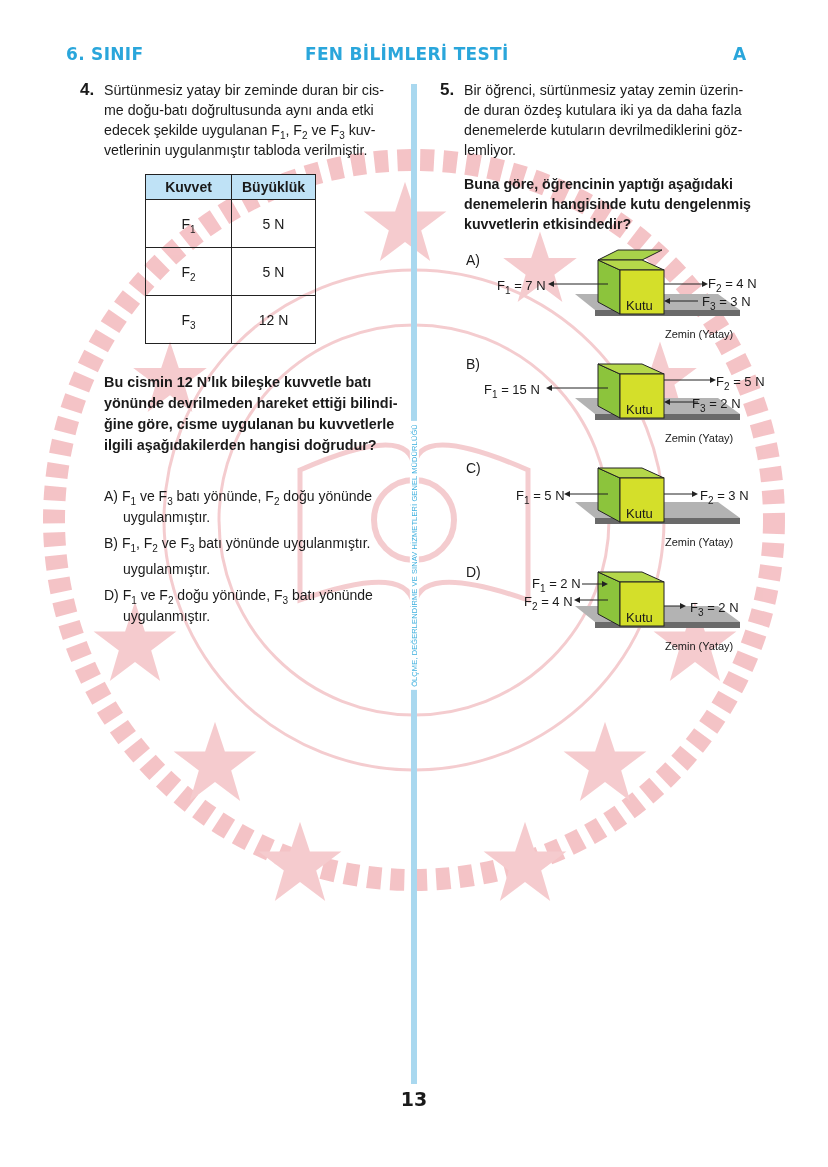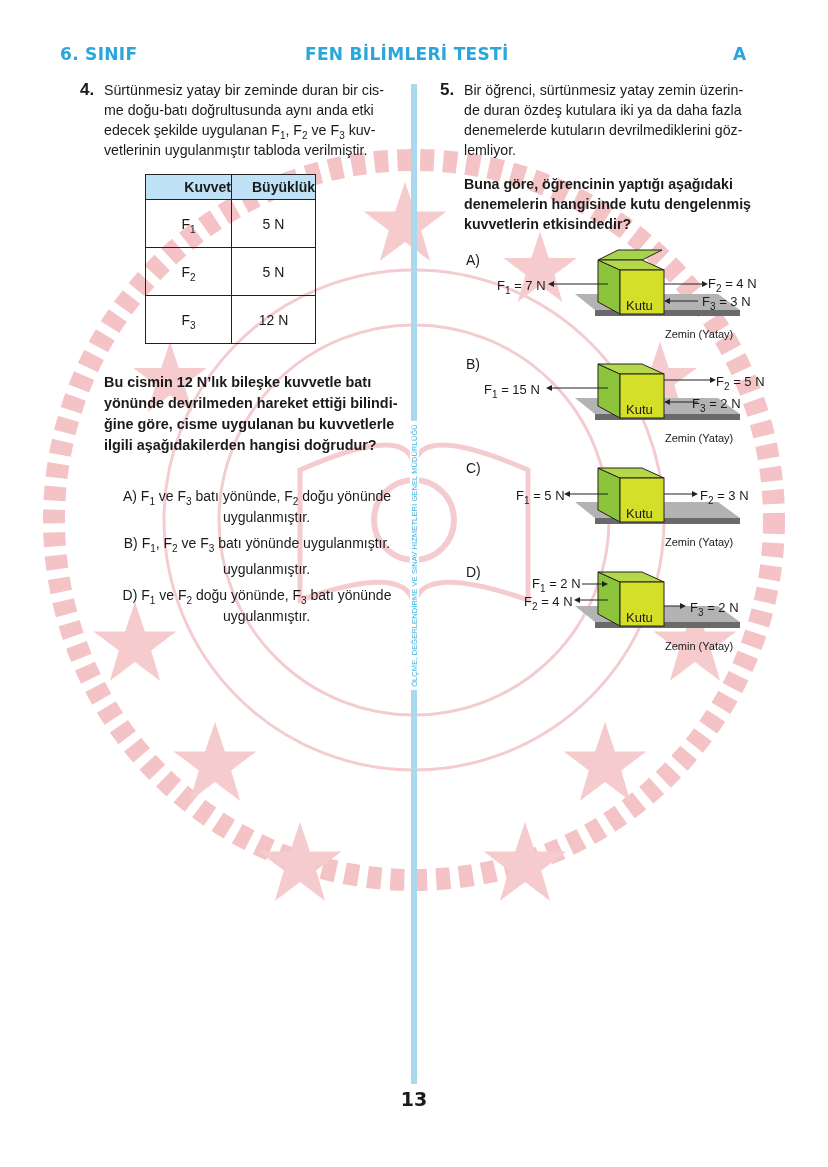--- a/index.html
+++ b/index.html
@@ -3,46 +3,46 @@
 <meta charset="utf-8">
 <style>
   * { box-sizing: border-box; margin: 0; padding: 0; }
   html, body { width: 828px; height: 1167px; background: #ffffff; overflow: hidden; }
   body { position: relative; font-family: "Liberation Sans", sans-serif; color: #1a1a1a; }
 
   .watermark { position: absolute; left: 0; top: 0; width: 828px; height: 1167px; pointer-events: none; z-index: 0; }
 
   .header { position: absolute; top: 44px; left: 0; width: 828px; height: 24px; z-index: 2; }
   .header span { position: absolute; font-family: "DejaVu Sans", sans-serif; font-weight: bold; font-size: 17px; color: #2aa6db; letter-spacing: 0.3px; }
-  .h-left { left: 60px; }
+  .h-left { left: 66px; }
   .h-center { left: 305px; }
   .h-right { left: 733px; }
 
   .divider { position: absolute; left: 411px; top: 84px; width: 6px; height: 1000px; background: #a9d8ef; z-index: 1; }
   .divider-text { position: absolute; left: 400px; top: 415px; width: 28px; height: 280px; z-index: 2; display:flex; align-items:center; justify-content:center; }
   .divider-text span { display:block; transform: rotate(-90deg); white-space: nowrap; font-size: 7.5px; color: #3fb0de; background: #fff; padding: 0 3px; letter-spacing: 0.1px; }
 
   .col { position: absolute; z-index: 2; font-size: 14.2px; line-height: 20px; }
   .left-col { left: 80px; top: 80px; width: 330px; }
   .right-col { left: 440px; top: 80px; width: 340px; }
 
   .qnum { position: absolute; left: 0; top: 0; font-weight: bold; font-size: 17px; }
   .qbody { margin-left: 24px; }
   .stem { font-size: 14.2px; line-height: 20px; }
   .bold { font-weight: bold; }
   sub { font-size: 10px; vertical-align: -4px; line-height: 0; }
 
   table.forces { border-collapse: collapse; margin-left: 65px; margin-top: 14px; }
-  table.forces th { background: #bfe2f6; font-weight: bold; font-size: 14px; border: 1.2px solid #222; padding: 2px 0; text-align: right; }
+  table.forces th { background: #bfe2f6; font-weight: bold; font-size: 14px; border: 1.2px solid #222; padding: 2px 0; text-align: center; }
   table.forces td { border: 1.2px solid #222; height: 48px; text-align: center; font-size: 14px; }
   .c1 { width: 86px; } .c2 { width: 84px; }
 
   .q4-question { margin-top: 28px; font-weight: bold; font-size: 14.4px; line-height: 21px; margin-left: 24px; }
 
-  .options { margin-top: 30px; margin-left: 24px; text-align: center; }
+  .options { margin-top: 30px; margin-left: 24px; }
   .option { font-size: 14px; line-height: 21px; margin-bottom: 5px; }
   .option .cont { padding-left: 19px; }
 
   .q5-question { margin-top: 14px; }
 
   .diagram { position: relative; width: 340px; height: 104px; }
   .d-label { position: absolute; left: 26px; top: 4px; font-size: 14px; }
   .f-label { position: absolute; font-size: 13px; white-space: nowrap; }
   .zemin-label { position: absolute; left: 225px; font-size: 11px; }
 

